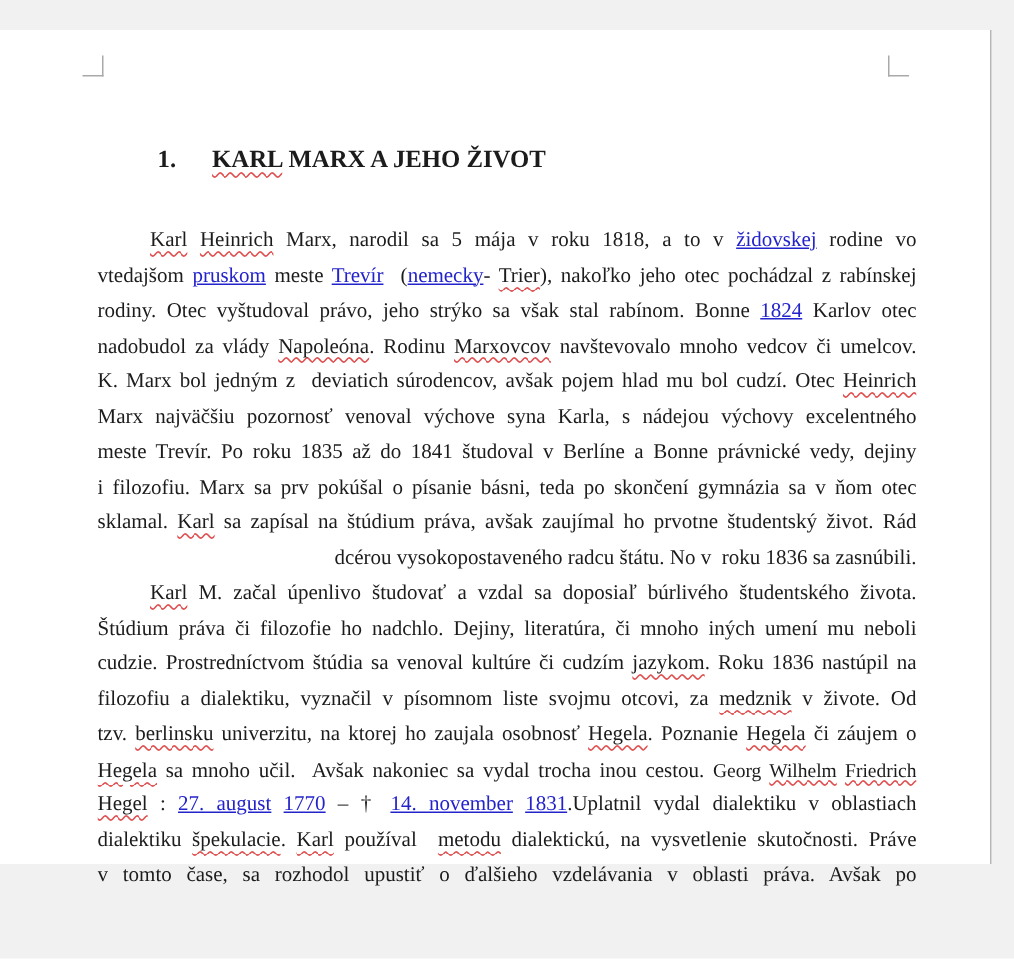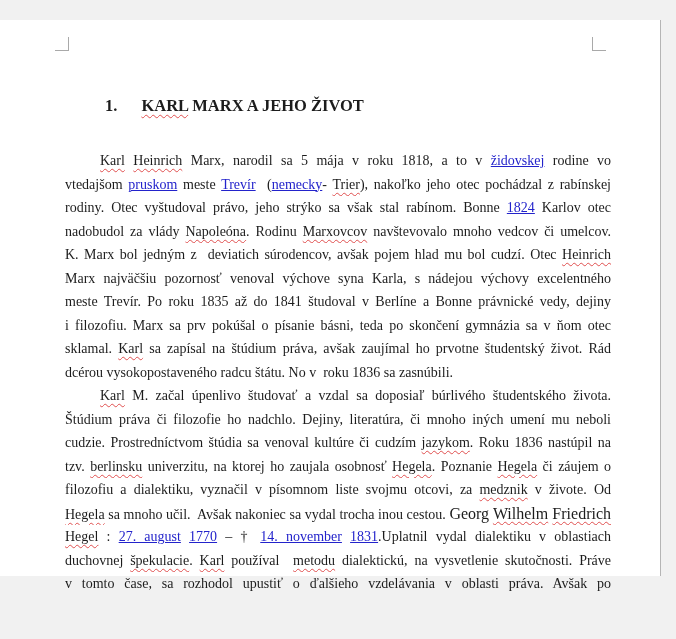--- a/index.html
+++ b/index.html
@@ -28,31 +28,31 @@
     position:absolute;left:105px;top:76px;
     font-weight:bold;font-size:16.5px;line-height:20px;white-space:nowrap;
   }
   .heading .hnum{display:inline-block;margin-right:24px;}
   .textbody{
     position:absolute;left:65px;top:129px;width:546px;
     font-size:14px;
   }
   .line{
     height:23.5px;line-height:23.5px;overflow:hidden;
-    text-align:left;
+    text-align:right;
   }
   .line.justify{text-align:justify;text-align-last:justify;}
   .line.indent{text-indent:35px;}
   .t-link{color:var(--link);text-decoration:underline;text-decoration-thickness:1px;cursor:pointer;}
   .t-err{
     text-decoration-line:underline;text-decoration-style:wavy;
     text-decoration-color:var(--squiggle);text-decoration-thickness:1px;
     text-underline-offset:3px;
   }
-  .t-sm{font-size:16px;}
+  .t-sm{font-size:13px;}
   .t-sm.t-err{text-underline-offset:2px;}
 </style>
 </head>
 <body>
 
 <div class="page">
   <div class="mark mark-left"></div>
   <div class="mark mark-right"></div>
 
   <div class="heading">
@@ -66,20 +66,20 @@
       <div class="line justify"><span>nadobudol za vlády </span><span class="t-err">Napoleóna</span><span>. Rodinu </span><span class="t-err">Marxovcov</span><span> navštevovalo mnoho vedcov či umelcov.</span></div>
       <div class="line justify"><span>K. Marx bol jedným z&nbsp; deviatich súrodencov, avšak pojem hlad mu bol cudzí. Otec </span><span class="t-err">Heinrich</span></div>
       <div class="line justify"><span>Marx najväčšiu pozornosť venoval výchove syna Karla, s nádejou výchovy excelentného</span></div>
       <div class="line justify"><span>meste Trevír. Po roku 1835 až do 1841 študoval v Berlíne a Bonne právnické vedy, dejiny</span></div>
       <div class="line justify"><span>i filozofiu. Marx sa prv pokúšal o písanie básni, teda po skončení gymnázia sa v ňom otec</span></div>
       <div class="line justify"><span>sklamal. </span><span class="t-err">Karl</span><span> sa zapísal na štúdium práva, avšak zaujímal ho prvotne študentský život. Rád</span></div>
       <div class="line"><span>dcérou vysokopostaveného radcu štátu. No v&nbsp; roku 1836 sa zasnúbili.</span></div>
       <div class="line justify indent"><span class="t-err">Karl</span><span> M. začal úpenlivo študovať a vzdal sa doposiaľ búrlivého študentského života.</span></div>
       <div class="line justify"><span>Štúdium práva či filozofie ho nadchlo. Dejiny, literatúra, či mnoho iných umení mu neboli</span></div>
       <div class="line justify"><span>cudzie. Prostredníctvom štúdia sa venoval kultúre či cudzím </span><span class="t-err">jazykom</span><span>. Roku 1836 nastúpil na</span></div>
+      <div class="line justify"><span>filozofiu a dialektiku, vyznačil v písomnom liste svojmu otcovi, za </span><span class="t-err">medznik</span><span> v živote. Od</span></div>
       <div class="line justify"><span>tzv. </span><span class="t-err">berlinsku</span><span> univerzitu, na ktorej ho zaujala osobnosť </span><span class="t-err">Hegela</span><span>. Poznanie </span><span class="t-err">Hegela</span><span> či záujem o</span></div>
-      <div class="line justify"><span>filozofiu a dialektiku, vyznačil v písomnom liste svojmu otcovi, za </span><span class="t-err">medznik</span><span> v živote. Od</span></div>
       <div class="line justify"><span class="t-err">Hegela</span><span> sa mnoho učil.&nbsp; Avšak nakoniec sa vydal trocha inou cestou. </span><span class="t-sm">Georg </span><span class="t-sm t-err">Wilhelm</span><span class="t-sm"> </span><span class="t-sm t-err">Friedrich</span></div>
       <div class="line justify"><span class="t-err">Hegel</span><span> : </span><span class="t-link">27. august</span><span> </span><span class="t-link">1770</span><span> – † </span><span class="t-link">14. november</span><span> </span><span class="t-link">1831</span><span>.Uplatnil vydal dialektiku v oblastiach</span></div>
-      <div class="line justify"><span>duchovnej </span><span class="t-err">špekulacie</span><span>. </span><span class="t-err">Karl</span><span> používal&nbsp; </span><span class="t-err">metodu</span><span> dialektickú, na vysvetlenie skutočnosti. Práve</span></div>
+      <div class="line justify"><span>dialektiku </span><span class="t-err">špekulacie</span><span>. </span><span class="t-err">Karl</span><span> používal&nbsp; </span><span class="t-err">metodu</span><span> dialektickú, na vysvetlenie skutočnosti. Práve</span></div>
       <div class="line justify"><span>v tomto čase, sa rozhodol upustiť o ďalšieho vzdelávania v oblasti práva. Avšak po</span></div>
     </div>
 </div>
 
 </body></html>

